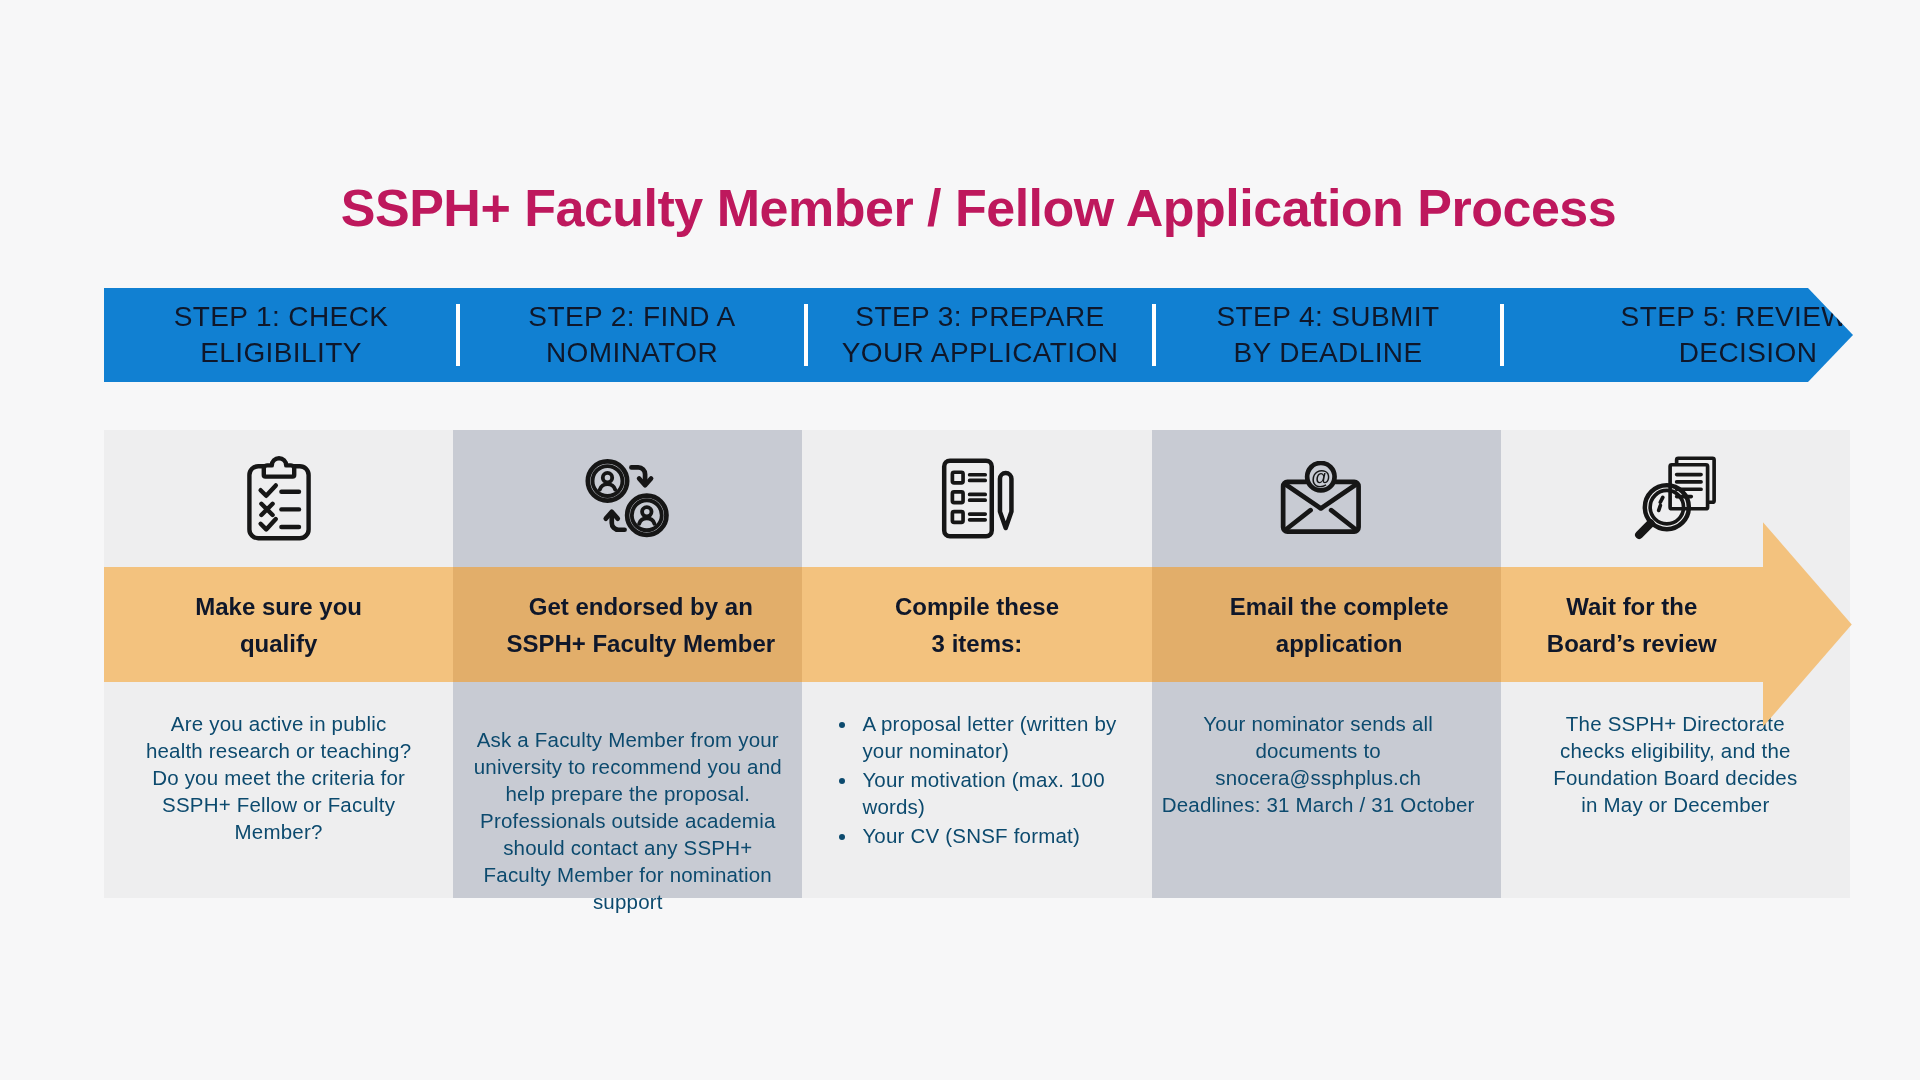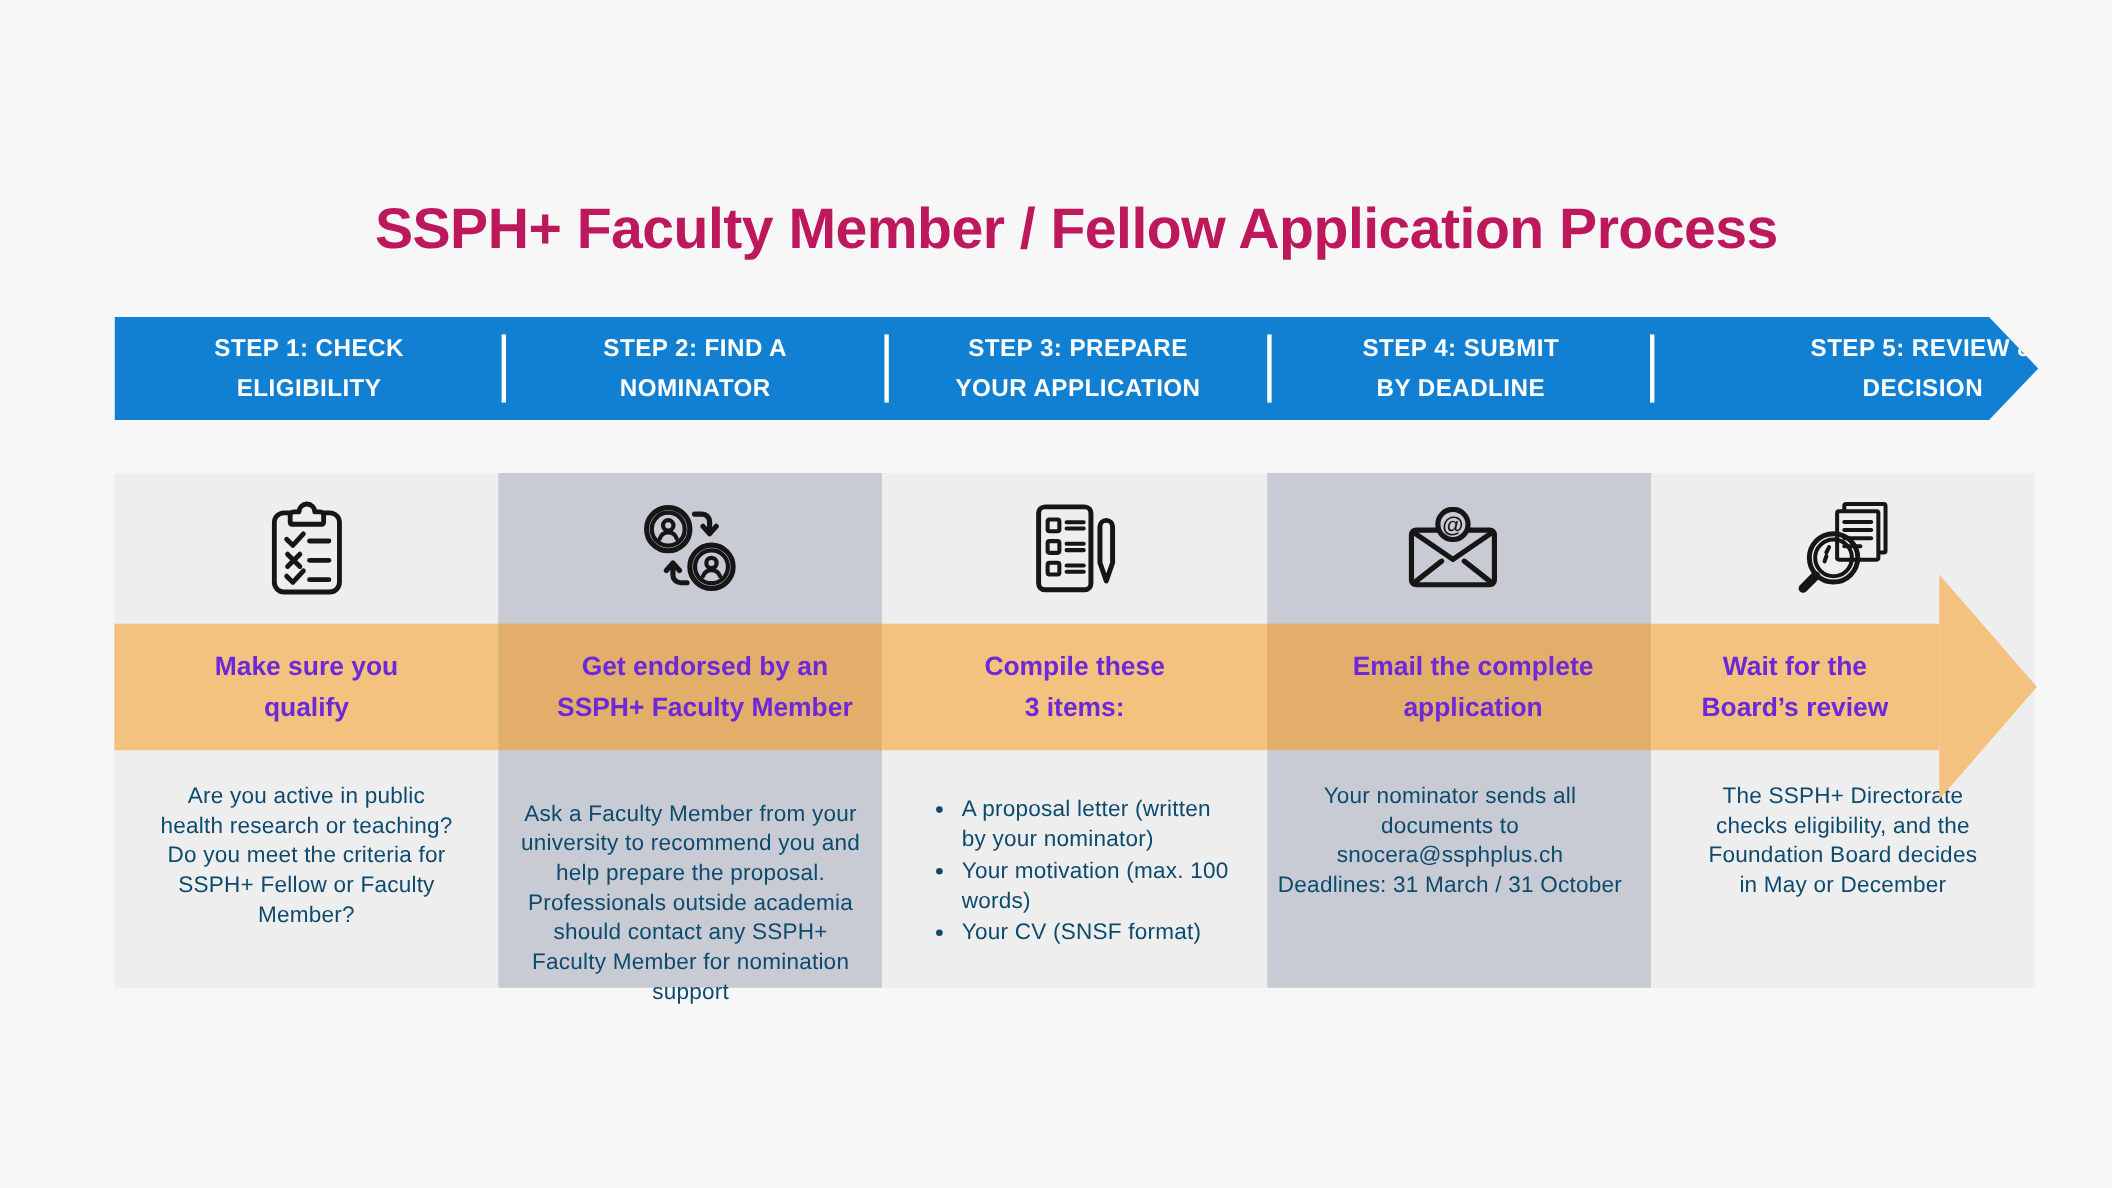--- a/index.html
+++ b/index.html
@@ -10,40 +10,40 @@
     position:absolute;left:104px;top:178px;width:1749px;margin:0;
     text-align:center;font-size:52px;font-weight:800;color:#be185d;letter-spacing:-0.5px;
   }
 
   
   .banner{
     position:absolute;left:104px;top:288px;width:1749px;height:94px;background:#1180d2;
     clip-path:polygon(0 0,1704px 0,1749px 47px,1704px 94px,0 94px);
   }
   .bcell{position:absolute;top:0;height:94px;display:flex;flex-direction:column;justify-content:center;align-items:center;}
-  .bline{color:#ffffff;font-weight:bold;font-size:22px;line-height:36px;letter-spacing:0.4px;text-align:center;}
+  .bline{color:#0f172a;font-weight:normal;font-size:28px;line-height:36px;letter-spacing:0.4px;text-align:center;}
   .bdiv{position:absolute;top:16px;width:4px;height:62px;background:#ffffff;}
 
   
   .cols{position:absolute;left:104px;top:430px;width:1746px;height:468px;display:flex;}
   .col{position:relative;width:349.2px;height:468px;}
   .col.light{background:#eeeeef;}
   .col.dark{background:#c8cbd3;}
   .icon-zone{height:137px;display:flex;align-items:center;justify-content:center;}
   .band{height:115px;display:flex;flex-direction:column;justify-content:center;align-items:center;}
   .band.tone-light{background:#f3c27e;}
   .band.tone-dark{background:#e2ae6a;padding-left:26px;}
   .band.short{width:262px;}
-  .hline{font-size:24px;font-weight:bold;color:#6d28d9;line-height:37px;text-align:center;}
+  .hline{font-size:24px;font-weight:bold;color:#0f172a;line-height:37px;text-align:center;}
   .body{height:216px;box-sizing:border-box;padding-top:28px;font-size:20.5px;line-height:27px;color:#0c4a6e;text-align:center;letter-spacing:0.2px;}
   .pad-narrow{padding-left:36px;padding-right:36px;}
   .pad-mid{padding-left:14px;padding-right:14px;margin-top:16px;}
   .pad-wide{padding-left:10px;padding-right:26px;}
   .pad-col5{padding-left:48px;padding-right:48px;}
-  .body ul{margin:12px;text-align:left;padding-left:56px;padding-right:18px;list-style:disc outside;}
+  .body ul{margin:0;text-align:left;padding-left:56px;padding-right:18px;list-style:disc outside;}
   .body li{margin-bottom:2px;padding-left:4px;}
   .para2{}
 
   
   .arrow-head{
     position:absolute;left:262px;top:92px;width:89px;height:205px;background:#f3c27e;
     clip-path:polygon(0 0,100% 50%,0 100%);z-index:3;
   }
 
   svg .st{fill:none;stroke:#161616;stroke-width:5.5;stroke-linecap:round;stroke-linejoin:round;}

